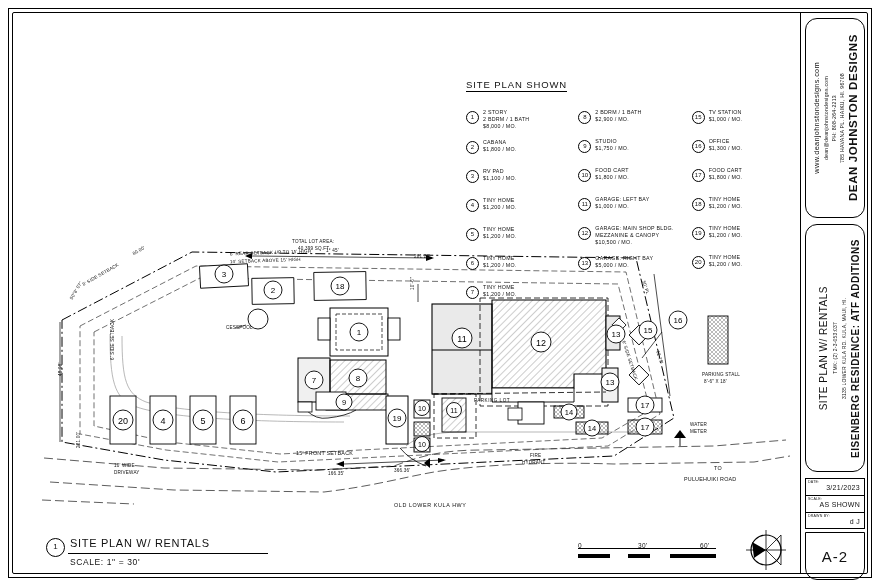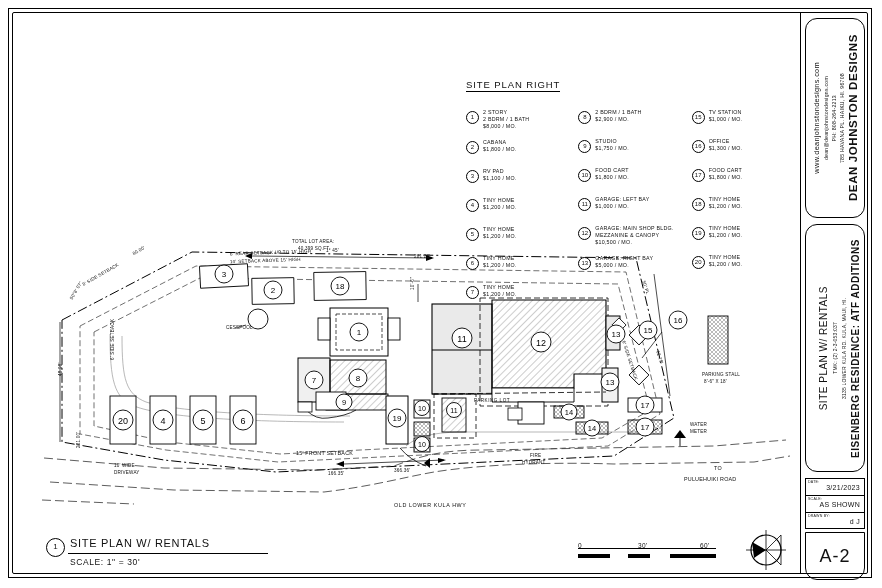--- a/index.html
+++ b/index.html
@@ -30,21 +30,21 @@
   .proj-sheet{font-size:10px;letter-spacing:.5px;margin-left:8px;}
 
   
   .tb-info{position:absolute;left:4px;top:466px;width:60px;}
   .inforow{position:relative;height:17px;border:1px solid #000;border-bottom:none;box-sizing:border-box;}
   .inforow:last-child{border-bottom:1px solid #000;}
   .infolab{position:absolute;left:2px;top:1px;font-size:3.6px;letter-spacing:.2px;color:#222;}
   .infoval{position:absolute;left:0;right:4px;top:5px;text-align:right;font-size:7px;letter-spacing:.3px;}
 
   .tb-num{position:absolute;left:4px;top:520px;width:60px;height:48px;border:1px solid #000;box-sizing:border-box;border-radius:0 0 12px 12px;display:flex;align-items:center;justify-content:center;}
-  .tb-num span{font-size:18px;letter-spacing:1px;}
+  .tb-num span{font-size:15px;letter-spacing:1px;}
 
   
   .legend{position:absolute;left:466px;top:74px;width:320px;}
   .legend-title{font-size:9.5px;letter-spacing:.9px;border-bottom:1px solid #000;display:inline-block;padding-bottom:1px;}
   .legend-cols{position:relative;margin-top:16px;display:flex;gap:18px;}
   .legend-col{width:96px;}
   .leg-item{position:relative;display:flex;align-items:flex-start;min-height:22px;margin-bottom:7px;}
   .leg-bullet{flex:0 0 auto;width:11px;height:11px;border:1px solid #000;border-radius:50%;font-size:6px;line-height:10px;text-align:center;margin-top:3px;margin-right:4px;}
   .leg-text{font-size:5.3px;line-height:7.2px;letter-spacing:.25px;padding-top:1px;}
   .leg-text div{white-space:nowrap;}
@@ -75,21 +75,21 @@
 </style>
 </head>
 <body>
 
 <div id="sheet">
 
   <div class="sheet-border"></div>
   <div class="sheet-border-inner"></div>
 
   <div class="legend">
-    <div class="legend-title">SITE PLAN RIGHT</div>
+    <div class="legend-title">SITE PLAN SHOWN</div>
     <div class="legend-cols">
 
       <div class="legend-col">
         <div class="leg-item">
           <div class="leg-bullet">1</div>
           <div class="leg-text">
             <div>2 STORY</div>
             <div>2 BDRM / 1 BATH</div>
             <div>$8,000 / MO.</div>
           </div>

